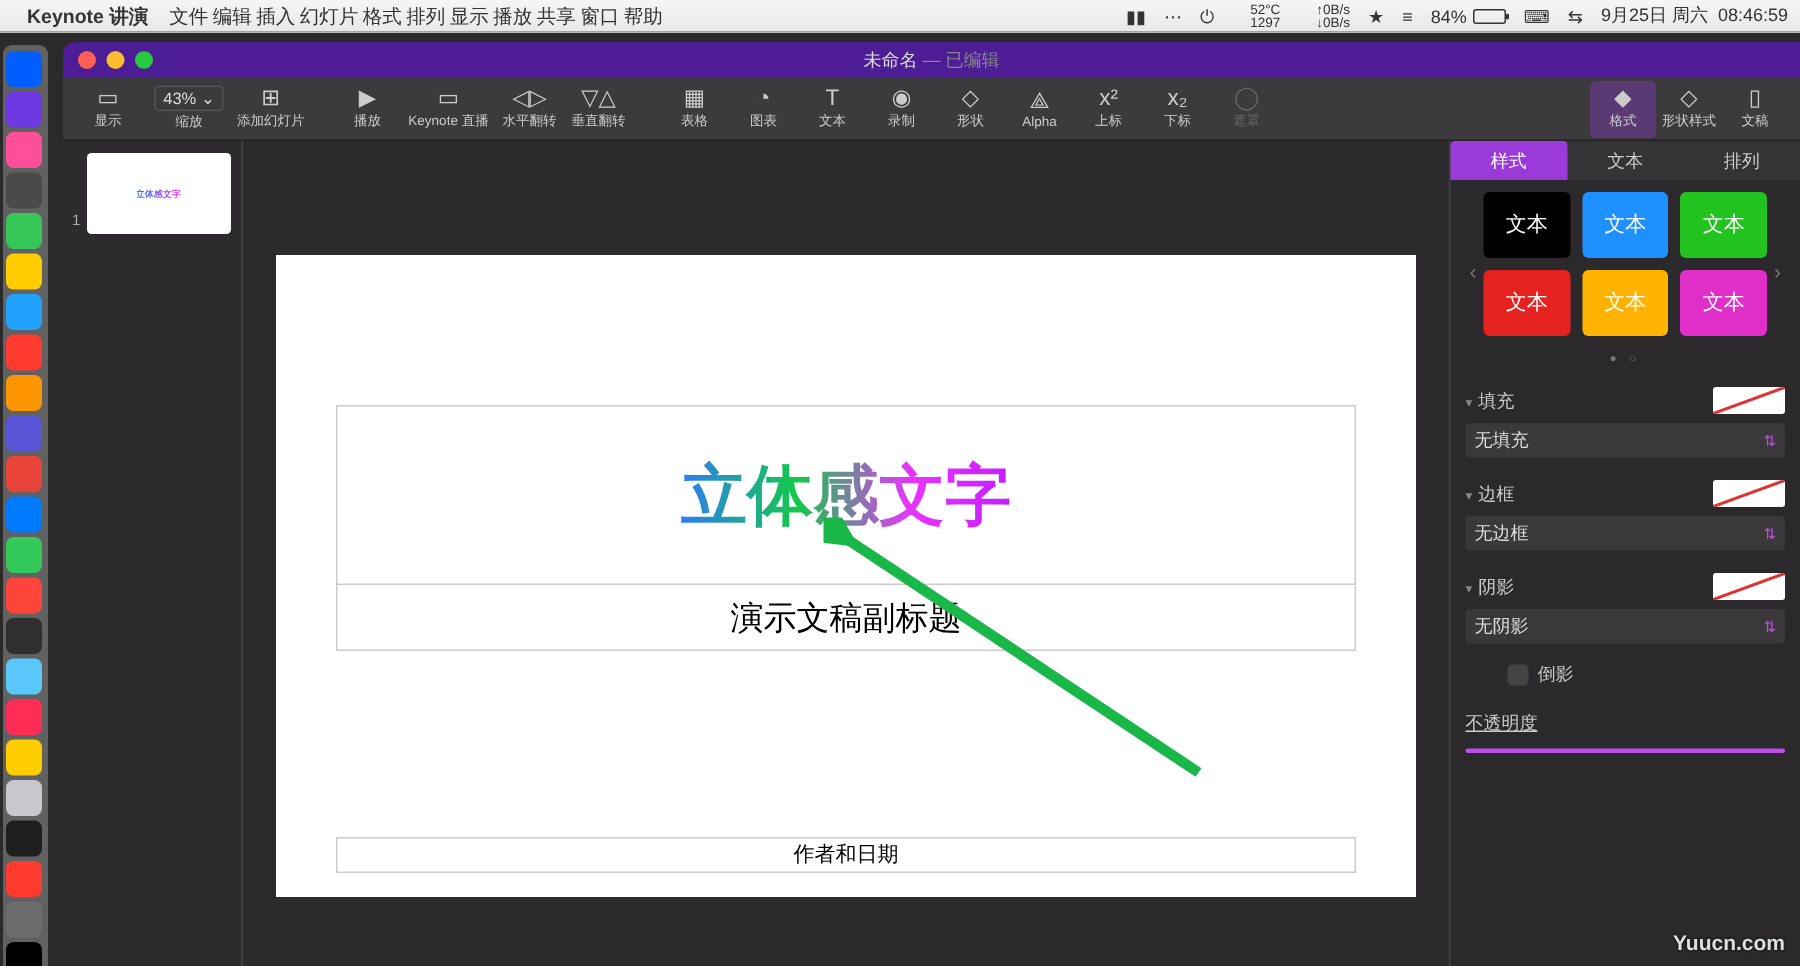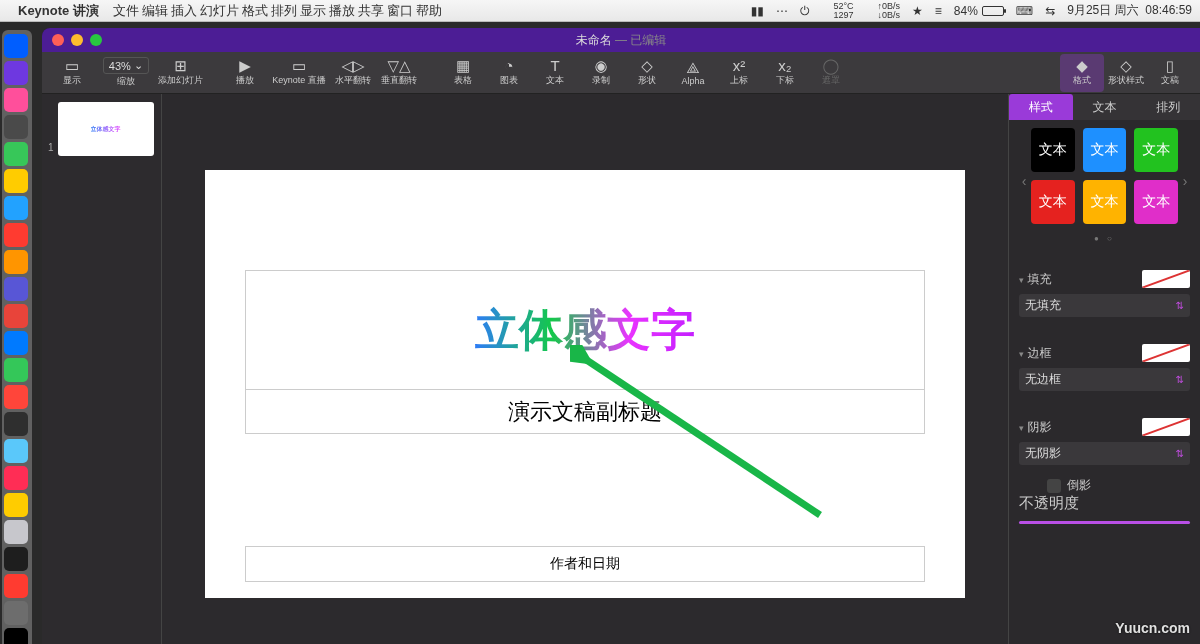--- a/index.html
+++ b/index.html
@@ -45,46 +45,46 @@
 .slide-thumb-wrap { display: flex; gap: 4px; }
 .slide-num { font-size: 10px; color: #aaa; margin-top: 40px; }
 .slide-thumb { width: 96px; height: 54px; background: #fff; border-radius: 3px; display: flex; align-items:center; justify-content:center; font-size:6px; font-weight:bold;}
 
 
 .canvas { flex: 1; background: #2c2a2d; display: flex; align-items: center; justify-content: center; position: relative; overflow: hidden;}
 .slide { width: 760px; height: 428px; background: #fff; position: relative; margin-top: 30px; }
 .slide .box { position: absolute; border: 1px solid #ccc; left: 40px; right: 40px; text-align: center; }
 .box.title-box { top: 100px; height: 120px; display: flex; align-items:center; justify-content:center;}
 .box.sub-box { top: 220px; height: 44px; font-size: 22px; display: flex; align-items:center; justify-content:center; border-top: none;}
-.box.footer-box { bottom: 16px; height: 36px; font-size: 14px; display: flex; align-items:center; justify-content:center;}
+.box.footer-box { bottom: 16px; height: 24px; font-size: 14px; display: flex; align-items:center; justify-content:center;}
 .grad-text { font-size: 44px; font-weight: 700; background: linear-gradient(90deg,#2e7cf6,#14c84a 35%,#e933ff 70%,#c41fff); -webkit-background-clip: text; background-clip:text; color: transparent; }
 .arrow { position: absolute; pointer-events: none; }
 
 
-.inspector { width: 192px; background: #2b292c; border-left: 1px solid #444; display: flex; flex-direction: column; font-size: 12px; color: #ccc; }
+.inspector { width: 234px; background: #2b292c; border-left: 1px solid #444; display: flex; flex-direction: column; font-size: 12px; color: #ccc; }
 .insp-tabs { display: flex; height: 26px; background: #353336; }
 .insp-tab { flex: 1; display: flex; align-items: center; justify-content: center; font-size: 12px; color: #ccc; cursor: pointer; }
 .insp-tab.active { background: #9a3ad9; color: #fff; border-radius: 3px 3px 0 0;}
 .insp-body { flex: 1; padding: 8px 10px; overflow-y: auto; }
 .styles-grid { display: grid; grid-template-columns: repeat(3, 1fr); gap: 8px; margin-bottom: 10px; }
 .style-swatch { height: 44px; border-radius: 4px; display: flex; align-items:center; justify-content:center; font-size:14px; font-weight:500;}
 .carousel { display:flex; align-items:center; gap:2px;}
 .carousel .chev { color:#777; font-size:14px; cursor:pointer; width:10px; text-align:center;}
 .styles-label { text-align: center; font-size: 11px; color: #ccc; margin: 2px 0 4px; }
 .dots { text-align:center; color:#777; font-size:8px; letter-spacing:3px; margin-bottom:10px;}
-.section { margin-top: 27px; }
+.section { margin-top: 15px; }
 .section-head { display: flex; align-items:center; justify-content: space-between; margin-bottom: 6px; }
 .disc { font-size:9px; color:#888; margin-right:4px;}
 .swatch-none { width: 48px; height: 18px; background: #fff; border-radius: 2px; position: relative; overflow:hidden;}
 .swatch-none::after { content:""; position:absolute; inset:-4px; border-top:2px solid #d33; transform: rotate(-20deg) translateY(12px);}
 .select-row { display:flex; align-items:center; background:#3a383b; border-radius:3px; padding:3px 6px; font-size:12px; color:#ddd; justify-content: space-between;}
 .select-row .caret { color:#c24de0; font-size:10px;}
 .checkbox-row { display:flex; align-items:center; gap:6px; margin-top:12px;padding-left:28px;}
 .cb { width:14px; height:14px; border-radius:3px; background:#444;}
-.opacity-label { font-size: 15px; }
+.opacity-label { margin-top: 16px; font-size: 12px; text-decoration: underline; }
 .slider { height: 3px; background: linear-gradient(90deg,#b94fe6,#b94fe6); border-radius: 2px; margin-top: 8px; position:relative;}
 .watermark { position:absolute; right:10px; bottom:8px; font-size:14px; color:#e0e0e0; font-weight:bold; z-index:50; text-shadow:0 0 2px #000;}
 </style>
 </head>
 <body>
 
 <div class="menubar">
   <span class="apple"></span>
   <span class="app-name">Keynote 讲演</span>
   <div class="menu-items">

